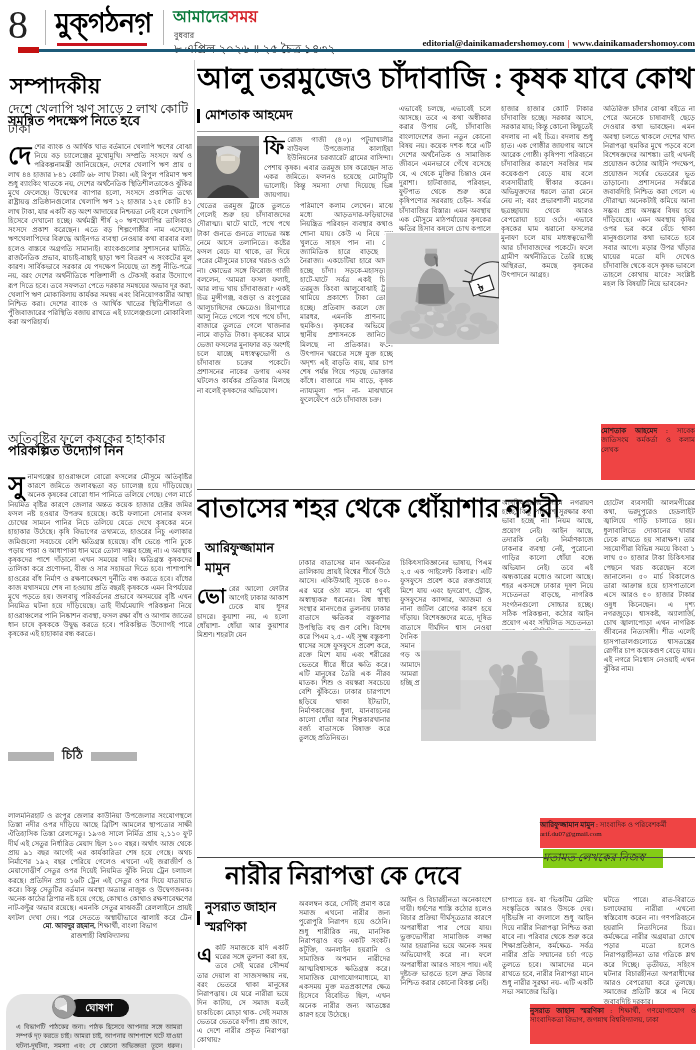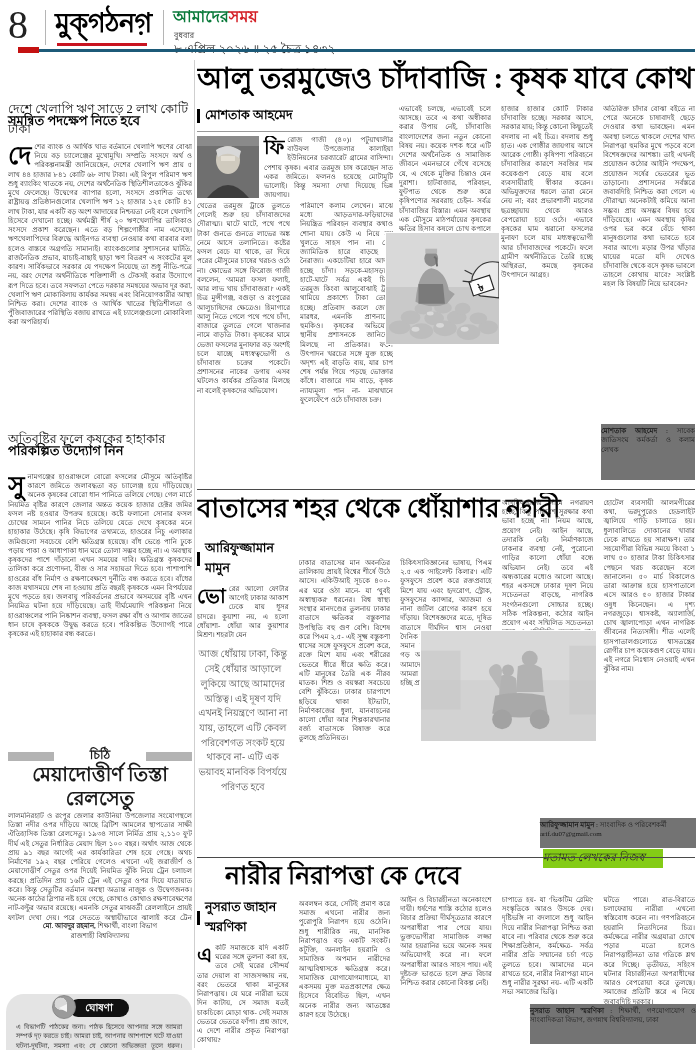--- a/index.html
+++ b/index.html
@@ -27,31 +27,31 @@
   .rule-blue { background:#1c5a78; }
 
   
   .kicker { font-size:12.5px; color:#111; }
   .ed-head { font-size:13px; font-weight:700; color:#000; line-height:1.15; }
   .bodytxt { font-size:7px; line-height:1.32; text-align:justify; color:#1c1c1c; overflow:hidden; }
   .dropcap { float:left; font-size:25px; line-height:0.9; font-weight:600; padding:2px 3px 0 0; color:#000; }
   .dropcap.small { font-size:20px; }
   .byline { display:flex; align-items:center; gap:5px; font-size:12.5px; font-weight:700; color:#000; }
   .byline .bar { width:3px; height:14px; background:#000; flex:0 0 auto; }
-  .credit { font-size:7px; line-height:1.35; text-align:justify; background:#737373; }
+  .credit { font-size:7px; line-height:1.35; text-align:justify; background:#ef4444; }
   .credit b { font-weight:700; }
   .disclaimer { font-size:11px; font-style:italic; color:#222; background:#84cc16; }
   .colrow { display:flex; gap:10px; overflow:hidden; }
   .colrow .col { flex:1 1 0; overflow:hidden; }
   .hrule { height:1px; background:#4a4a4a; }
   .vrule-main { width:1px; background:#cfcfcf; }
 
   
   .edit-title { font-size:21px; font-weight:800; color:#000; letter-spacing:0.5px; }
-  .chithi-row { display:flex; align-items:center; justify-content:space-between; gap:8px; }
+  .chithi-row { display:flex; align-items:center; justify-content:flex-start; gap:8px; }
   .chithi-bar { width:46px; height:9px; background:#b3b3b3; }
   .chithi-label { font-size:12.5px; font-weight:700; }
   .letters-head { font-size:19.5px; font-weight:700; text-align:center; line-height:1.25; }
   .signature { font-size:7px; text-align:center; line-height:1.4; }
 
   
   .ann-box { background:#e4e4e4; border-radius:18px;margin-top:46px; }
   .ann-pill-row { position:relative; display:flex; justify-content:center; margin-top:5px; }
   .ann-pill { background:#111; color:#fff; font-size:10px; font-weight:700; border-radius:10px; padding:3px 16px; line-height:1.2; }
   .ann-icon { position:absolute; left:46px; top:-4px; width:24px; height:24px; border-radius:50%;
@@ -83,43 +83,46 @@
   <div class="abs page-num" style="left:8px; top:5px;">8</div>
   <div class="abs vsep" style="left:45px; top:10px; height:35px;"></div>
   <div class="abs section-name" style="left:55px; top:9px;">মুক্গঠনগ়</div>
   <div class="abs section-underline" style="left:57px; top:43px; width:90px;"></div>
   <div class="abs vsep" style="left:163px; top:10px; height:35px;"></div>
   <div class="abs logo" style="left:173px; top:9px;">
     <span class="green">আমাদের</span><span class="red">সময়</span>
   </div>
   <div class="abs day-line" style="left:174px; top:29px;">বুধবার</div>
   <div class="abs date-line" style="left:174px; top:40px;">৮ এপ্রিল ২০২৬ ॥ ২৫ চৈত্র ১৪৩২</div>
+  <div class="abs contact" style="right:5px; top:38px; width:300px;">
+    <span>editorial@dainikamadershomoy.com</span><span class="pipe">|</span><span>www.dainikamadershomoy.com</span>
+  </div>
   <div class="abs rule-red" style="left:18px; top:47px; width:21px; height:6px;"></div>
   <div class="abs rule-blue" style="left:39px; top:49px; width:656px; height:2.5px;"></div>
 
   <div class="abs vrule-main" style="left:194px; top:60px; height:988px;"></div>
 
+  <div class="abs edit-title" style="left:10px; top:70px;">সম্পাদকীয়</div>
   <div class="abs kicker" style="left:8px; top:100px; width:184px;">দেশে খেলাপি ঋণ সাড়ে 2 লাখ কোটি টাকা</div>
   <div class="abs ed-head" style="left:8px; top:114px; width:184px;">সমন্বিত পদক্ষেপ নিতে হবে</div>
   <div class="abs bodytxt" style="left:8px; top:143px; width:184px; max-height:250px;">
     <span class="dropcap">দে</span><span>শের ব্যাংক ও আর্থিক খাত বর্তমানে খেলাপি ঋণের বোঝা নিয়ে বড় চ্যালেঞ্জের মুখোমুখি। সম্প্রতি সংসদে অর্থ ও পরিকল্পনামন্ত্রী জানিয়েছেন, দেশের খেলাপি ঋণ প্রায় ৫ লাখ ৪৪ হাজার ৮৪১ কোটি ৬৮ লাখ টাকা। এই বিপুল পরিমাণ ঋণ শুধু ব্যাংকিং খাতকে নয়, দেশের অর্থনৈতিক স্থিতিশীলতাকেও ঝুঁকির মুখে ফেলেছে। উদ্বেগের ব্যাপার হলো, সংসদে প্রকাশিত তথ্যে রাষ্ট্রায়ত্ত প্রতিষ্ঠানগুলোর খেলাপি ঋণ ১২ হাজার ১২৫ কোটি ৪১ লাখ টাকা, যার একটি বড় অংশ আদায়ের নিশ্চয়তা নেই বলে খেলাপি হিসেবে দেখানো হচ্ছে। অর্থমন্ত্রী শীর্ষ ২০ ঋণখেলাপির তালিকাও সংসদে প্রকাশ করেছেন। এতে বড় শিল্পগোষ্ঠীর নাম এসেছে। ঋণখেলাপিদের বিরুদ্ধে আইনগত ব্যবস্থা নেওয়ার কথা বারবার বলা হলেও বাস্তবে অগ্রগতি সামান্যই। ব্যাংকগুলোর সুশাসনের ঘাটতি, রাজনৈতিক প্রভাব, যাচাই-বাছাই ছাড়া ঋণ বিতরণ এ সংকটের মূল কারণ। সার্বিকভাবে সরকার যে পদক্ষেপ নিয়েছে তা শুধু নীতি-পত্রে নয়, বরং দেশের অর্থনীতিকে শক্তিশালী ও টেকসই করার উদ্যোগে রূপ দিতে হবে। তবে সফলতা পেতে দরকার সমন্বয়ের অভাব দূর করা, খেলাপি ঋণ মোকাবিলায় কার্যকর সমন্বয় এবং বিনিয়োগকারীর আস্থা নিশ্চিত করা। দেশের ব্যাংক ও আর্থিক খাতের স্থিতিশীলতা ও পুঁজিবাজারের পরিস্থিতি বজায় রাখতে এই চ্যালেঞ্জগুলো মোকাবিলা করা অপরিহার্য।</span>
   </div>
 
   <div class="abs kicker" style="left:8px; top:430px; width:184px;">অতিবৃষ্টির ফলে কৃষকের হাহাকার</div>
   <div class="abs ed-head" style="left:8px; top:444px; width:184px;">পরিকল্পিত উদ্যোগ নিন</div>
   <div class="abs bodytxt" style="left:8px; top:473px; width:184px; max-height:262px;">
     <span class="dropcap">সু</span><span>নামগঞ্জের হাওরাঞ্চলে বোরো ফসলের মৌসুমে অতিবৃষ্টির কারণে জমিতে জলাবদ্ধতা বড় চ্যালেঞ্জ হয়ে দাঁড়িয়েছে। অনেক কৃষকের বোরো ধান পানিতে তলিয়ে গেছে। গেল মার্চে নিয়মিত বৃষ্টির কারণে জেলার অন্তত কয়েক হাজার হেক্টর জমির ফসল নষ্ট হওয়ার উপক্রম হয়েছে। কষ্টে ফলানো সোনার ফসল চোখের সামনে পানির নিচে তলিয়ে যেতে দেখে কৃষকের মনে হাহাকার উঠেছে। কৃষি বিভাগের তথ্যমতে, হাওরের নিচু এলাকার জমিগুলো সবচেয়ে বেশি ক্ষতিগ্রস্ত হয়েছে। বাঁধ ভেঙে পানি ঢুকে পড়ায় পাকা ও আধাপাকা ধান ঘরে তোলা সম্ভব হচ্ছে না। এ অবস্থায় কৃষকদের পাশে দাঁড়ানো এখন সময়ের দাবি। ক্ষতিগ্রস্ত কৃষকদের তালিকা করে প্রণোদনা, বীজ ও সার সহায়তা দিতে হবে। পাশাপাশি হাওরের বাঁধ নির্মাণ ও রক্ষণাবেক্ষণে দুর্নীতি বন্ধ করতে হবে। বাঁধের কাজ যথাসময়ে শেষ না হওয়ায় প্রতি বছরই কৃষককে এমন বিপর্যয়ের মুখে পড়তে হয়। জলবায়ু পরিবর্তনের প্রভাবে অসময়ের বৃষ্টি এখন নিয়মিত ঘটনা হয়ে দাঁড়িয়েছে। তাই দীর্ঘমেয়াদি পরিকল্পনা নিয়ে হাওরাঞ্চলের পানি নিষ্কাশন ব্যবস্থা, ফসল রক্ষা বাঁধ ও আগাম জাতের ধান চাষে কৃষককে উদ্বুদ্ধ করতে হবে। পরিকল্পিত উদ্যোগই পারে কৃষকের এই হাহাকার বন্ধ করতে।</span>
   </div>
 
   <div class="abs chithi-row" style="left:8px; top:746px; width:184px;">
     <span class="chithi-bar"></span>
     <span class="chithi-label">চিঠি</span>
     <span class="chithi-bar"></span>
   </div>
-  <div class="abs letters-head" style="left:8px; top:763px; width:184px;">মেয়াদোত্তীর্ণ তিস্তা রেলসেতু</div>
   <div class="abs bodytxt" style="left:8px; top:812px; width:184px; max-height:108px;">লালমনিরহাট ও রংপুর জেলার কাউনিয়া উপজেলার সংযোগস্থলে তিস্তা নদীর ওপর দাঁড়িয়ে আছে ব্রিটিশ আমলের স্থাপত্যের সাক্ষী ঐতিহাসিক তিস্তা রেলসেতু। ১৯৩৪ সালে নির্মিত প্রায় ২,১১০ ফুট দীর্ঘ এই সেতুর নির্ধারিত মেয়াদ ছিল ১০০ বছর। অর্থাৎ আজ থেকে প্রায় ৯১ বছর আগেই এর কার্যকারিতা শেষ হয়ে গেছে। অথচ নির্মাণের ১৯২ বছর পেরিয়ে গেলেও এখনো এই জরাজীর্ণ ও মেয়াদোত্তীর্ণ সেতুর ওপর দিয়েই নিয়মিত ঝুঁকি নিয়ে ট্রেন চলাচল করছে। প্রতিদিন প্রায় ১৬টি ট্রেন এই সেতুর ওপর দিয়ে যাতায়াত করে। কিন্তু সেতুটির বর্তমান অবস্থা অত্যন্ত নাজুক ও উদ্বেগজনক। অনেক কাঠের স্লিপার নষ্ট হয়ে গেছে, কোথাও কোথাও রক্ষণাবেক্ষণের নাট-বল্টুর অভাব রয়েছে। এমনকি সেতুর মাঝবর্তী রেললাইনে প্রায়ই ফাটল দেখা দেয়। পরে সেতুতে অস্থায়ীভাবে ঝালাই করে ট্রেন চলাচল স্বাভাবিক রাখা হলেও এতে ঝুঁকি কোনোভাবেই কমছে না। দিন দিন সেতুটির অবস্থা আরও বিপজ্জনক হয়ে উঠছে। যেকোনো সময় বড় ধরনের দুর্ঘটনার আশঙ্কা রয়েছে, যা চলন্ত ট্রেনের নিরীহ যাত্রীদের জীবনকে ঝুঁকির মুখে ফেলতে পারে। এমতাবস্থায়, তিস্তা রেলসেতুর সার্বিক অবস্থা দ্রুত পর্যবেক্ষণ করে প্রয়োজনীয় সংস্কার বা বিকল্প ব্যবস্থা গ্রহণের জন্য সংশ্লিষ্ট রেল কর্তৃপক্ষ ও রেল মন্ত্রণালয়ের জরুরি দৃষ্টি আকর্ষণ করছি।</div>
   <div class="abs signature" style="left:8px; top:922px; width:184px;">
     <div><b>মো. আবদুর রহমান,</b><span> শিক্ষার্থী, বাংলা বিভাগ</span></div>
     <div>রাজশাহী বিশ্ববিদ্যালয়</div>
   </div>
 
   <div class="abs ann-box" style="left:6px; top:948px; width:186px; height:94px;">
     <div class="ann-pill-row">
       <span class="ann-icon"></span>
       <span class="ann-pill">ঘোষণা</span>
@@ -213,21 +216,20 @@
 
   <div class="abs colrow" style="left:197px; top:497px; width:498px; height:360px;">
     <div class="col" style="padding-top:42px;">
       <div class="byline" style="margin-bottom:6px;">
         <span class="bar"></span>
         <span>আরিফুজ্জামান মামুন</span>
       </div>
       <div class="bodytxt">
         <span class="dropcap small">ভো</span><span>রের আলো ফোটার আগেই ঢাকার আকাশ ঢেকে যায় ধূসর চাদরে। কুয়াশা নয়, এ হলো ধোঁয়াশা- ধোঁয়া আর কুয়াশার মিশ্রণ। শহরটা যেন</span>
       </div>
-      <div class="pull-quote">আজ ধোঁয়ায় ঢাকা, কিন্তু সেই ধোঁয়ার আড়ালে লুকিয়ে আছে আমাদের অস্তিত্ব। এই দূষণ যদি এখনই নিয়ন্ত্রণে আনা না যায়, তাহলে এটি কেবল পরিবেশগত সংকট হয়ে থাকবে না- এটি এক ভয়াবহ মানবিক বিপর্যয়ে পরিণত হবে</div>
     </div>
     <div class="col bodytxt" style="padding-top:62px;">ঢাকার বাতাসের মান অবনতির তালিকায় প্রায়ই বিশ্বের শীর্ষে উঠে আসে। একিউআই সূচকে ৪০০-এর ঘরে ওঠা মানে- যা 'খুবই অস্বাস্থ্যকর' ধরনের। বিশ্ব স্বাস্থ্য সংস্থার মানদণ্ডের তুলনায় ঢাকার বাতাসে ক্ষতিকর বস্তুকণার উপস্থিতি বহু গুণ বেশি। বিশেষ করে পিএম ২.৫- এই সূক্ষ্ম বস্তুকণা শ্বাসের সঙ্গে ফুসফুসে প্রবেশ করে, রক্তে মিশে যায় এবং শরীরের ভেতরে ধীরে ধীরে ক্ষতি করে। এটি মানুষের তৈরি এক নীরব ঘাতক। শিশু ও বয়স্করা সবচেয়ে বেশি ঝুঁকিতে। ঢাকার চারপাশে ছড়িয়ে থাকা ইটভাটা, নির্মাণকাজের ধুলা, যানবাহনের কালো ধোঁয়া আর শিল্পকারখানার বর্জ্য বাতাসকে বিষাক্ত করে তুলছে প্রতিনিয়ত।</div>
     <div class="col bodytxt" style="padding-top:62px;">চিকিৎসাবিজ্ঞানের ভাষায়, পিএম ২.৫ এক 'সাইলেন্ট কিলার'। এটি ফুসফুসে প্রবেশ করে রক্তপ্রবাহে মিশে যায় এবং হৃদরোগ, স্ট্রোক, ফুসফুসের ক্যান্সার, অ্যাজমা ও নানা জটিল রোগের কারণ হয়ে দাঁড়ায়। বিশেষজ্ঞদের মতে, দূষিত বাতাসে দীর্ঘদিন শ্বাস নেওয়া দৈনিক কয়েকটি সিগারেট খাওয়ার সমান ক্ষতিকর। কারণে মানুষের গড় আয়ুও কমে যাচ্ছে। অথচ আমাদের বাতাসে হুঁশিয়ারি নেই; আমরা যার যার মতো ক্ষতিগ্রস্ত হচ্ছি প্রতিদিন।</div>
     <div class="col bodytxt" style="padding-top:2px;">আধুনিকায়নের নামে নগরায়ণ হচ্ছে, কিন্তু পরিবেশ সুরক্ষার কথা ভাবা হচ্ছে না। নিয়ম আছে, প্রয়োগ নেই। আইন আছে, তদারকি নেই। নির্মাণকাজে ঢাকনার ব্যবস্থা নেই, পুরোনো গাড়ির কালো ধোঁয়া বন্ধে অভিযান নেই। তবে এই অন্ধকারের মধ্যেও আলো আছে। শহর একসঙ্গে ঢাকার দূষণ নিয়ে সচেতনতা বাড়ছে, নাগরিক সংগঠনগুলো সোচ্চার হচ্ছে। সঠিক পরিকল্পনা, কঠোর আইন প্রয়োগ এবং সম্মিলিত সচেতনতা ছাড়া এ পরিস্থিতি বদলাবে না। নীতিনির্ধারকদের মনে রাখতে হবে- আমাদের দেশ, নিজেদের দেশ।</div>
     <div class="col bodytxt" style="padding-top:2px;">হোটেল ব্যবসায়ী আলমগীরের কথা, ভরদুপুরেও হেডলাইট জ্বালিয়ে গাড়ি চালাতে হয়। ধুলাবালিতে দোকানের খাবার ঢেকে রাখতে হয় সারাক্ষণ। তার সহযোগীরা বিভিন্ন সময়ে কিংবা ১ লাখ ৫০ হাজার টাকা চিকিৎসার পেছনে খরচ করেছেন বলে জানালেন। ৫০ মার্চ বিকালেও তারা আক্রান্ত হয়ে হাসপাতালে এসে আরও ৫০ হাজার টাকার ওষুধ কিনেছেন। এ দৃশ্য নগরজুড়ে। শ্বাসকষ্ট, অ্যালার্জি, চোখ জ্বালাপোড়া এখন নাগরিক জীবনের নিত্যসঙ্গী। শীত এলেই হাসপাতালগুলোতে শ্বাসতন্ত্রের রোগীর চাপ কয়েকগুণ বেড়ে যায়। এই নগরে নিঃশ্বাস নেওয়াই এখন ঝুঁকির নাম।</div>
   </div>
 
   <div class="abs photo" style="left:420px; top:630px; width:177px; height:112px; background:#fff; padding:1px;">
     <svg viewBox="0 0 177 112" preserveAspectRatio="none" aria-hidden="true">
       <rect width="177" height="112" fill="#cfcfcf"></rect>

